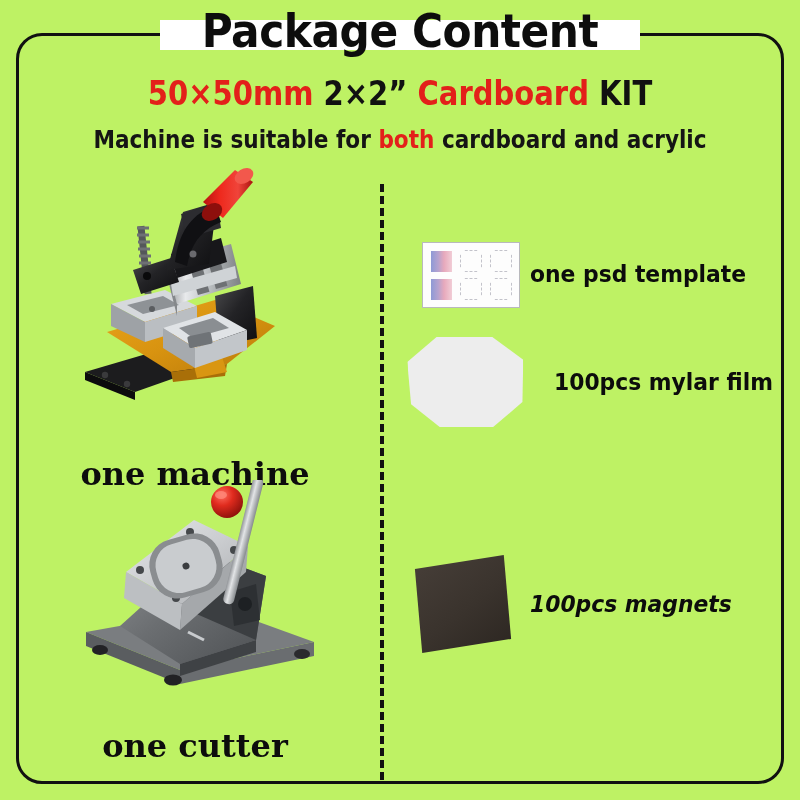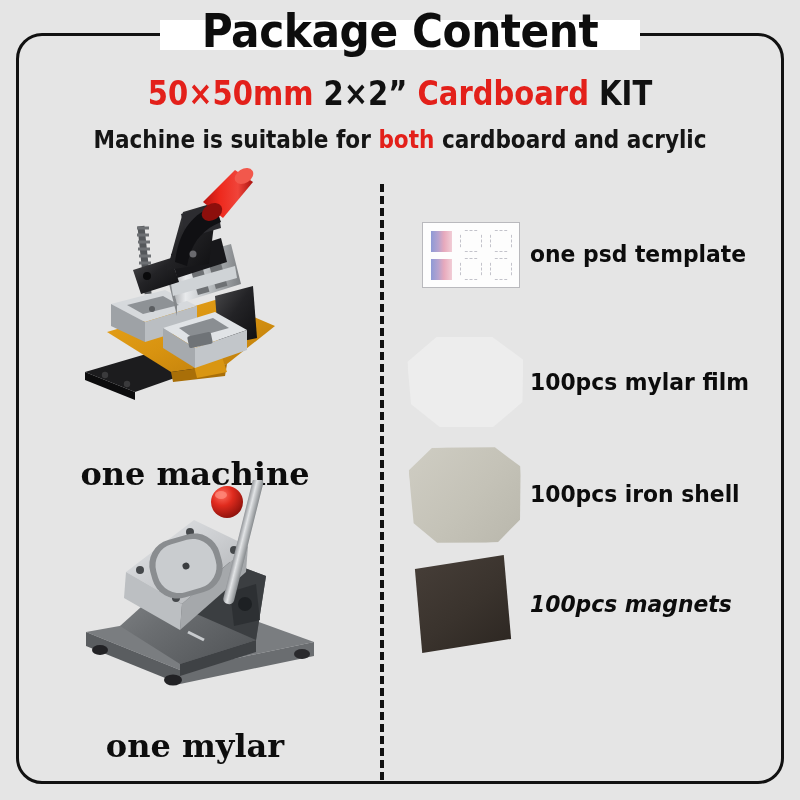--- a/index.html
+++ b/index.html
@@ -4,21 +4,21 @@
 <style>
   html, body {
     margin: 0;
     padding: 0;
     background: #ffffff;
   }
   #page {
     position: relative;
     width: 800px;
     height: 800px;
-    background: #e5e5e5;
+    background: #bef264;
     font-family: "Liberation Sans", sans-serif;
     overflow: hidden;
   }
 
   
   .frame {
     position: absolute;
     left: 16px;
     top: 33px;
     width: 768px;
@@ -141,22 +141,22 @@
   .item-label {
     font-size: 23px;
     font-weight: 700;
     color: #0c0c0c;
     font-family: "DejaVu Sans", sans-serif;
     white-space: nowrap;
     transform: scaleX(0.95);
     transform-origin: left center;
   }
 
-  .row-0 { top: 22px; }
-  .row-1 { top: 150px; }
+  .row-0 { top: 42px; }
+  .row-1 { top: 150px; gap: 24px; }
   .row-2 { top: 262px; }
   .row-3 { top: 372px; font-style: italic; }
   .row-4 { top: 478px; }
 
   
   .psd-sheet {
     position: absolute;
     left: 22px;
     top: 20px;
     width: 98px;
@@ -407,21 +407,21 @@
 
         <rect x="168" y="-4" width="11" height="130" rx="5" fill="url(#leverRod)" transform="rotate(14 174 60)"></rect>
 
         <circle cx="157" cy="22" r="16" fill="url(#redKnob)"></circle>
         <ellipse cx="151" cy="15" rx="6" ry="4" fill="#ff8c7e" opacity="0.75"></ellipse>
 
         <path d="M118,152 l16,8" stroke="#c8cbce" stroke-width="3" fill="none"></path>
       </svg>
     </div>
 
-    <div class="caption cutter">one mylar</div>
+    <div class="caption cutter">one cutter</div>
   </div>
 
   <div class="right-col">
 
     <div class="item-row row-0">
       <div class="item-art">
         <div class="psd-sheet">
           <div class="psd-cell filled">
               <span class="octa"></span>
             </div>
@@ -445,26 +445,20 @@
       <div class="item-label">one psd template</div>
     </div>
 
     <div class="item-row row-1">
       <div class="item-art">
         <div class="mylar"></div>
       </div>
       <div class="item-label">100pcs mylar film</div>
     </div>
 
-    <div class="item-row row-2">
-      <div class="item-art">
-        <div class="iron"></div>
-      </div>
-      <div class="item-label">100pcs iron shell</div>
-    </div>
 
     <div class="item-row row-3">
       <div class="item-art">
         <div class="magnet"></div>
       </div>
       <div class="item-label">100pcs magnets</div>
     </div>
 
 
   </div>

